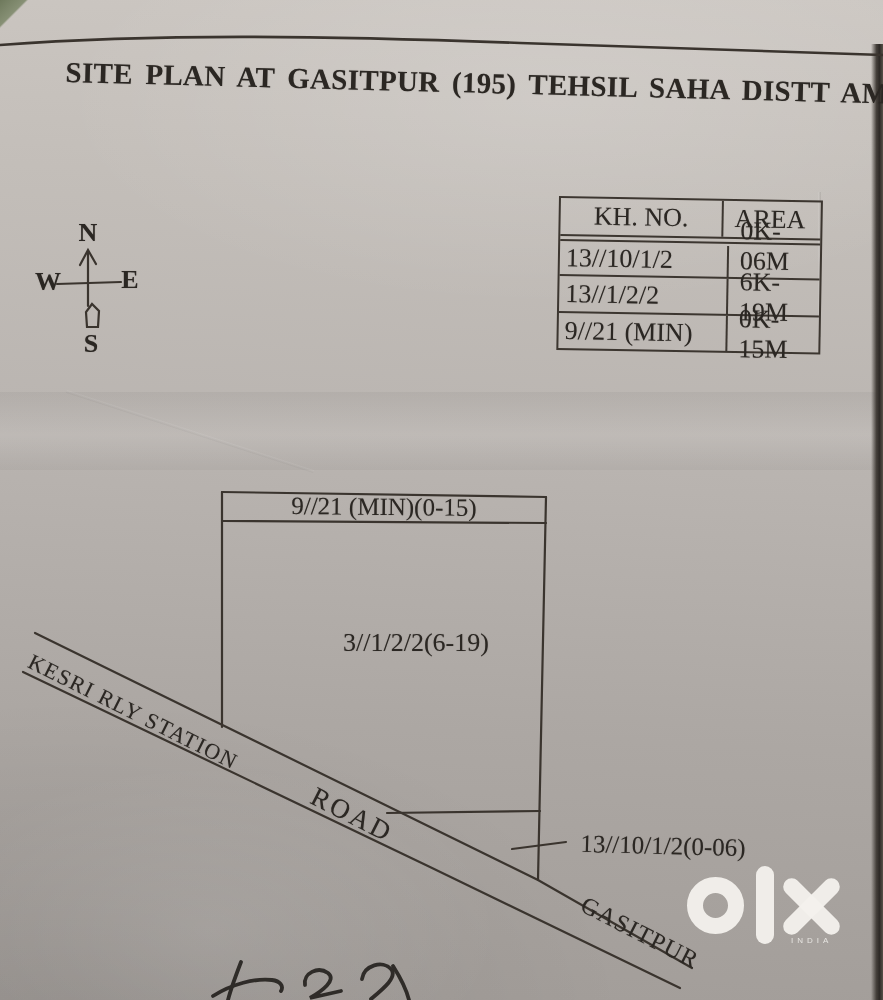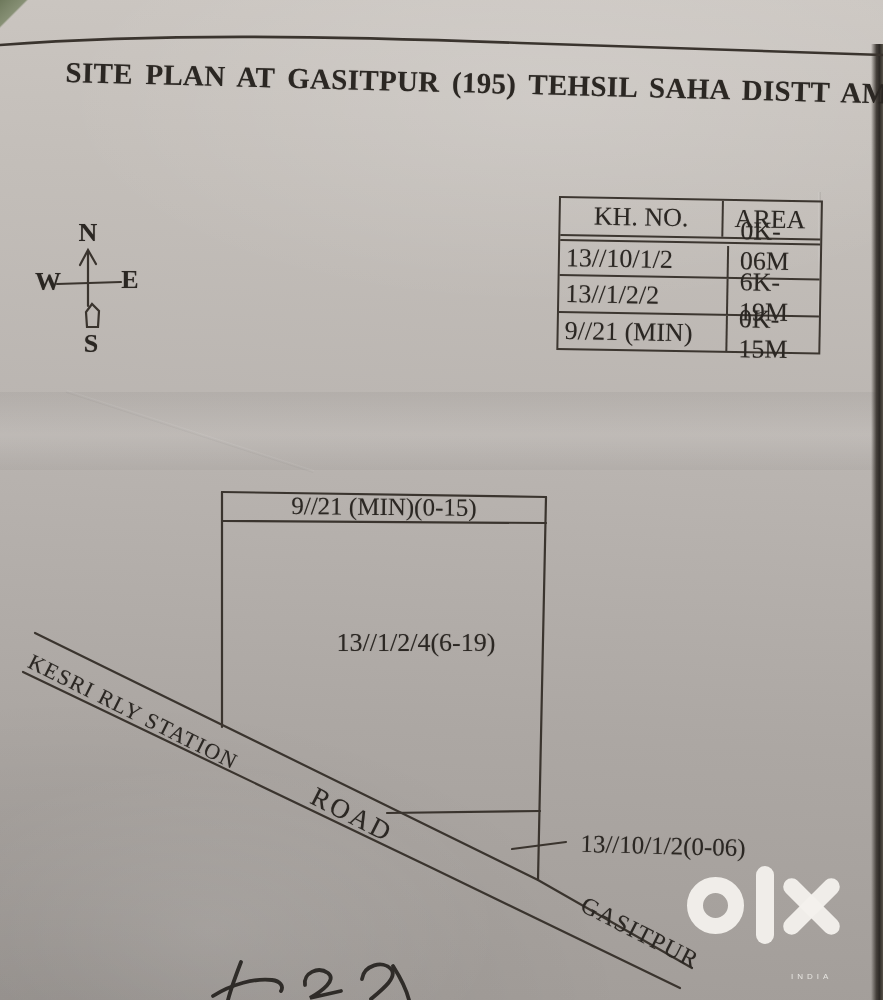--- a/index.html
+++ b/index.html
@@ -59,21 +59,21 @@
   
   #olx{position:absolute;left:680px;top:860px;width:180px;height:100px;z-index:4;}
   #olx .o{position:absolute;left:7px;top:17px;width:57px;height:57px;border-radius:50%;
     border:16px solid rgba(243,241,237,0.95);box-sizing:border-box;}
   #olx .l{position:absolute;left:76px;top:6px;width:18px;height:78px;border-radius:10px;
     background:rgba(243,241,237,0.95);}
   #olx .xbar{position:absolute;left:95px;top:38px;width:73px;height:17px;border-radius:9px;
     background:rgba(243,241,237,0.95);}
   #olx .x1{transform:rotate(45deg);}
   #olx .x2{transform:rotate(-45deg);}
-  #olx-country{position:absolute;left:791px;top:972px;z-index:4;color:rgba(248,246,242,0.8);
+  #olx-country{position:absolute;left:791px;top:936px;z-index:4;color:rgba(248,246,242,0.8);
     font-family:"Liberation Sans","DejaVu Sans",sans-serif;font-size:8px;letter-spacing:4px;}
 </style>
 </head>
 <body>
 
 <div id="paper">
 
   <div id="corner-bg" class="crease"></div>
   <div class="crease crease-h"></div>
   <div class="crease crease-v"></div>
@@ -136,21 +136,21 @@
       <div class="c1">13//1/2/2</div>
       <div class="c2">6K-19M</div>
     </div>
     <div class="trow vrow">
       <div class="c1">9//21 (MIN)</div>
       <div class="c2">0K-15M</div>
     </div>
   </div>
 
   <div class="lbl" id="strip-label">9//21 (MIN)(0-15)</div>
-  <div class="lbl ctr" id="main-label">13//1/2/4(6-19)</div>
+  <div class="lbl ctr" id="main-label">3//1/2/2(6-19)</div>
   <div class="lbl" id="sliver-label">13//10/1/2(0-06)</div>
 
   <div class="lbl" id="road-name">KESRI RLY STATION</div>
   <div class="lbl" id="road-word">ROAD</div>
   <div class="lbl" id="road-dest">GASITPUR</div>
 
   <div id="olx">
     <div class="o"></div>
     <div class="l"></div>
     <div class="xbar x1"></div>

